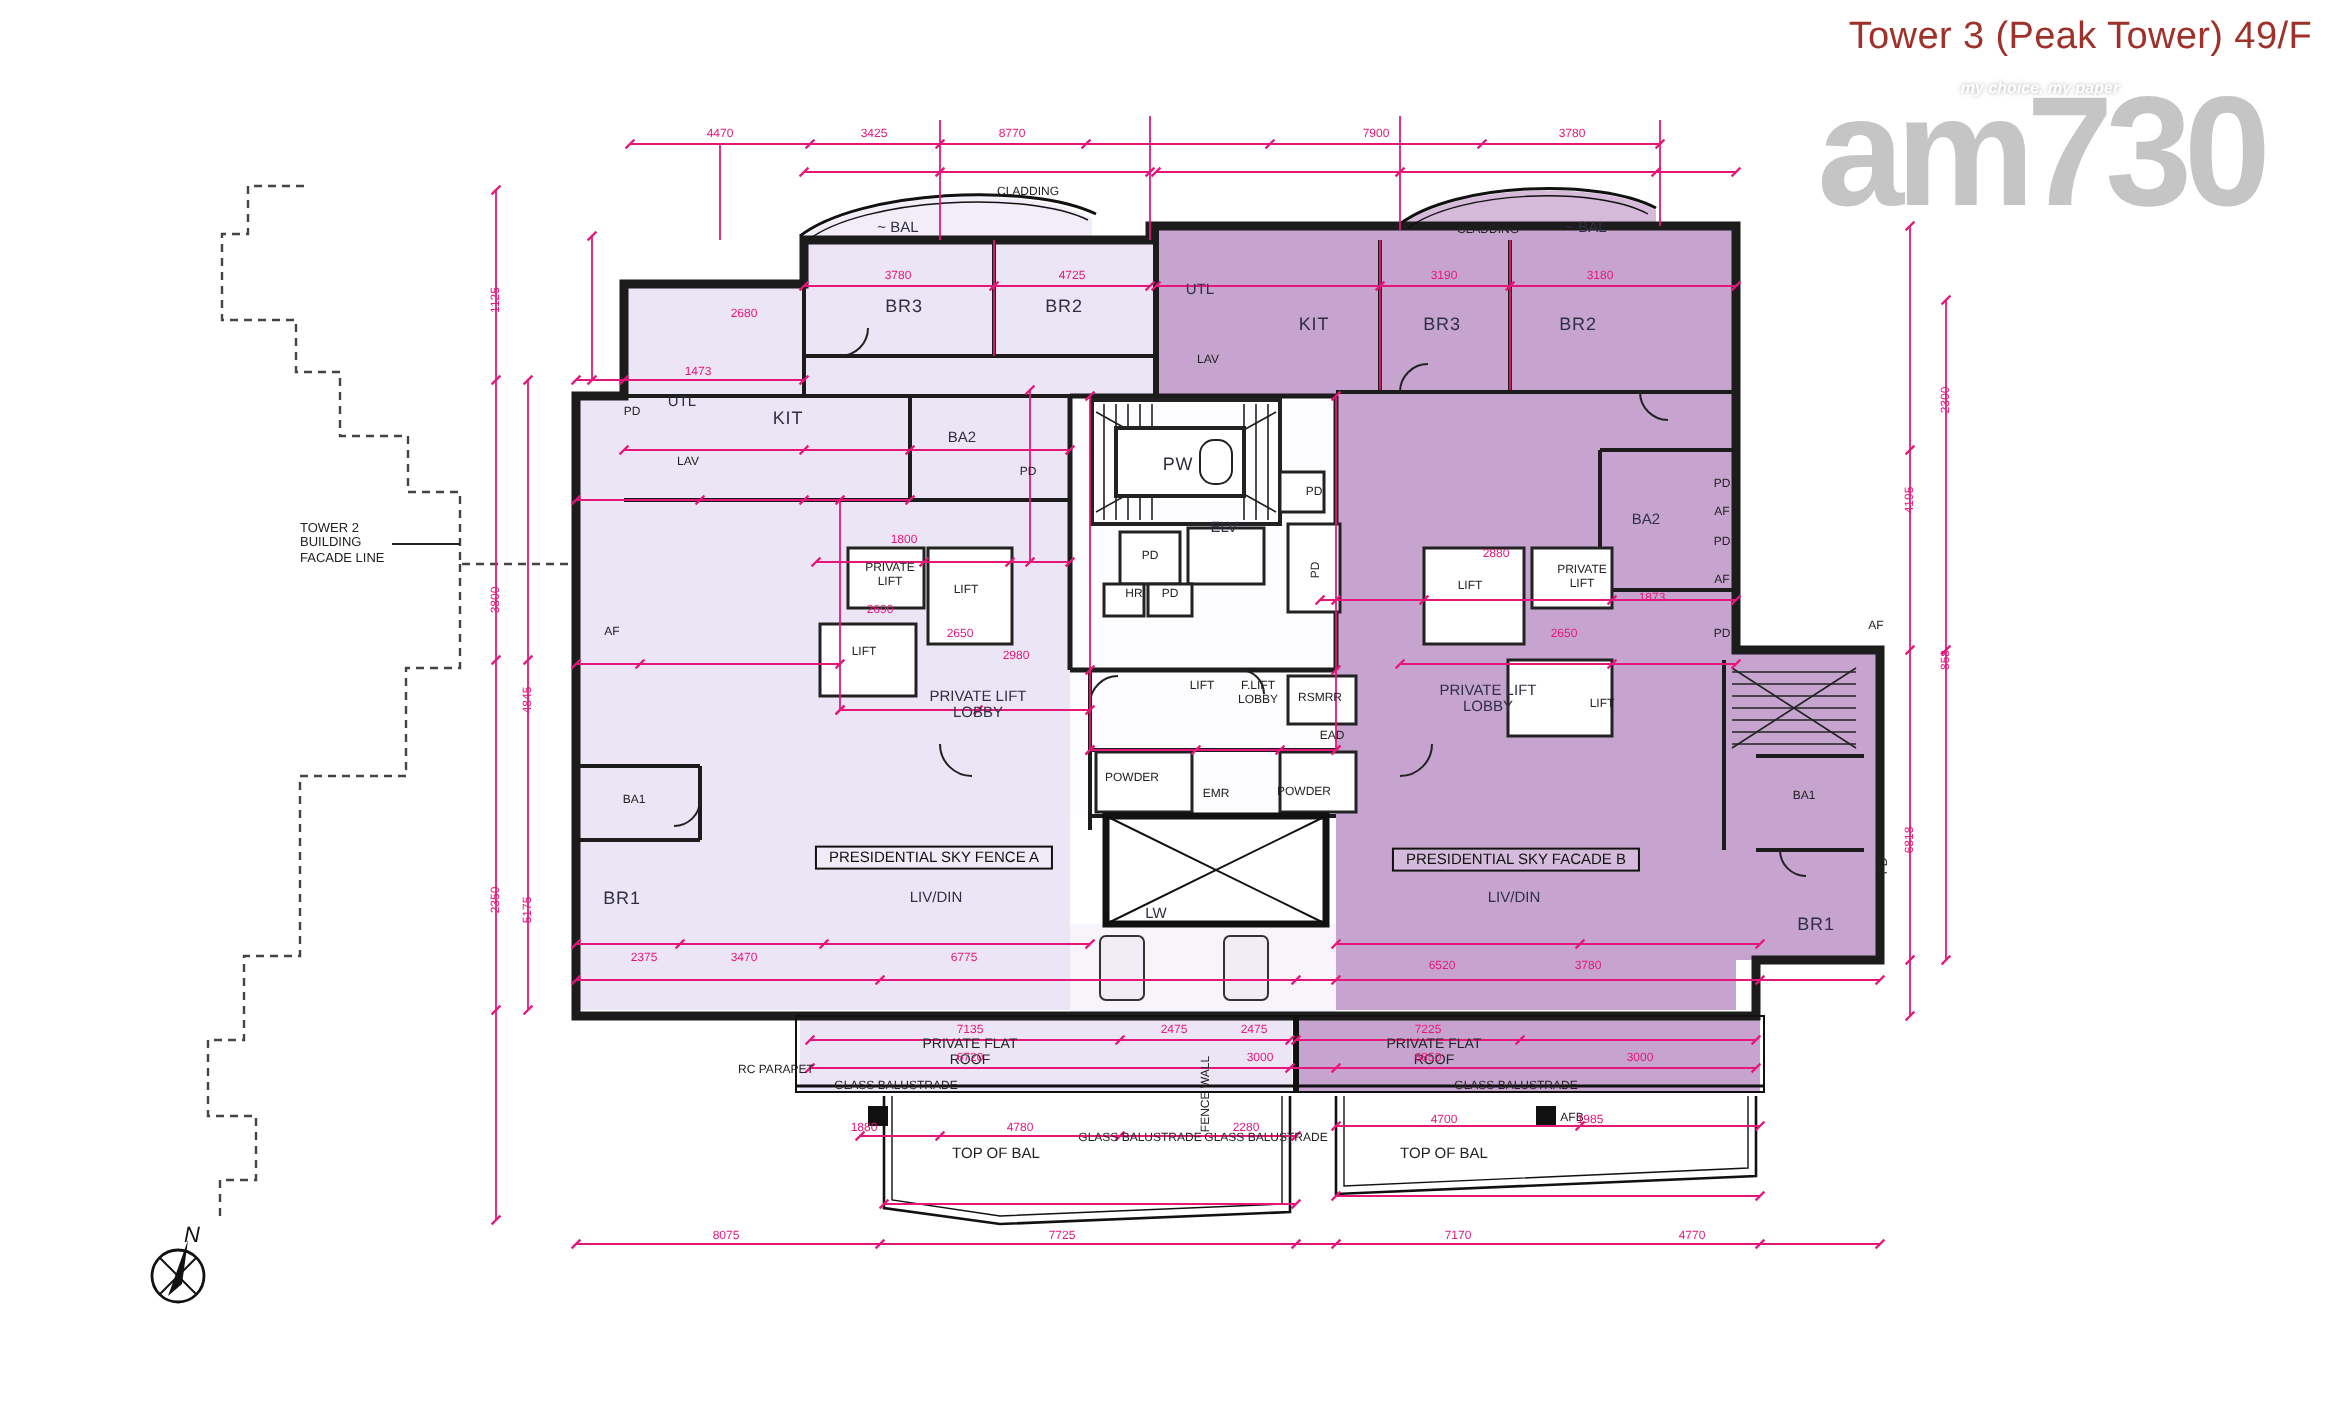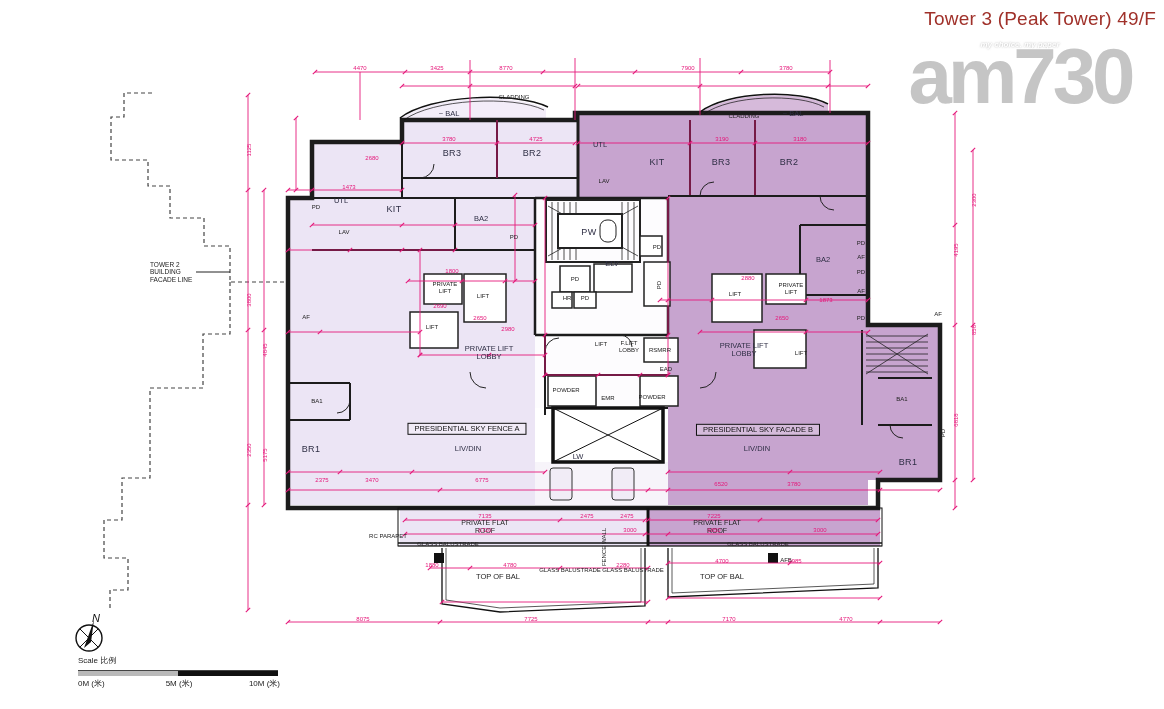--- a/index.html
+++ b/index.html
@@ -471,26 +471,14 @@
 </div>
 
 <svg width="40" height="40" style="position:absolute;left:72px;top:618px;">
   <circle cx="17" cy="20" r="13" stroke="#111" stroke-width="1.4" fill="none"></circle>
   <line x1="8" y1="11" x2="26" y2="29" stroke="#111" stroke-width="1"></line>
   <line x1="8" y1="29" x2="26" y2="11" stroke="#111" stroke-width="1"></line>
   <polygon points="22,2 12,30 19,24" fill="#111"></polygon>
 </svg>
 <span class="north-n">N</span>
 
-<div class="scalebar">
-  <div class="sc-label">Scale 比例</div>
-  <div class="sc-bar">
-    <span class="sc-seg1"></span>
-    <span class="sc-seg2"></span>
-  </div>
-  <div class="sc-ticks">
-    <span class="sc-t0">0M (米)</span>
-    <span class="sc-t1">5M (米)</span>
-    <span class="sc-t2">10M (米)</span>
-  </div>
+
 </div>
 
-</div>
-
 </body></html>

